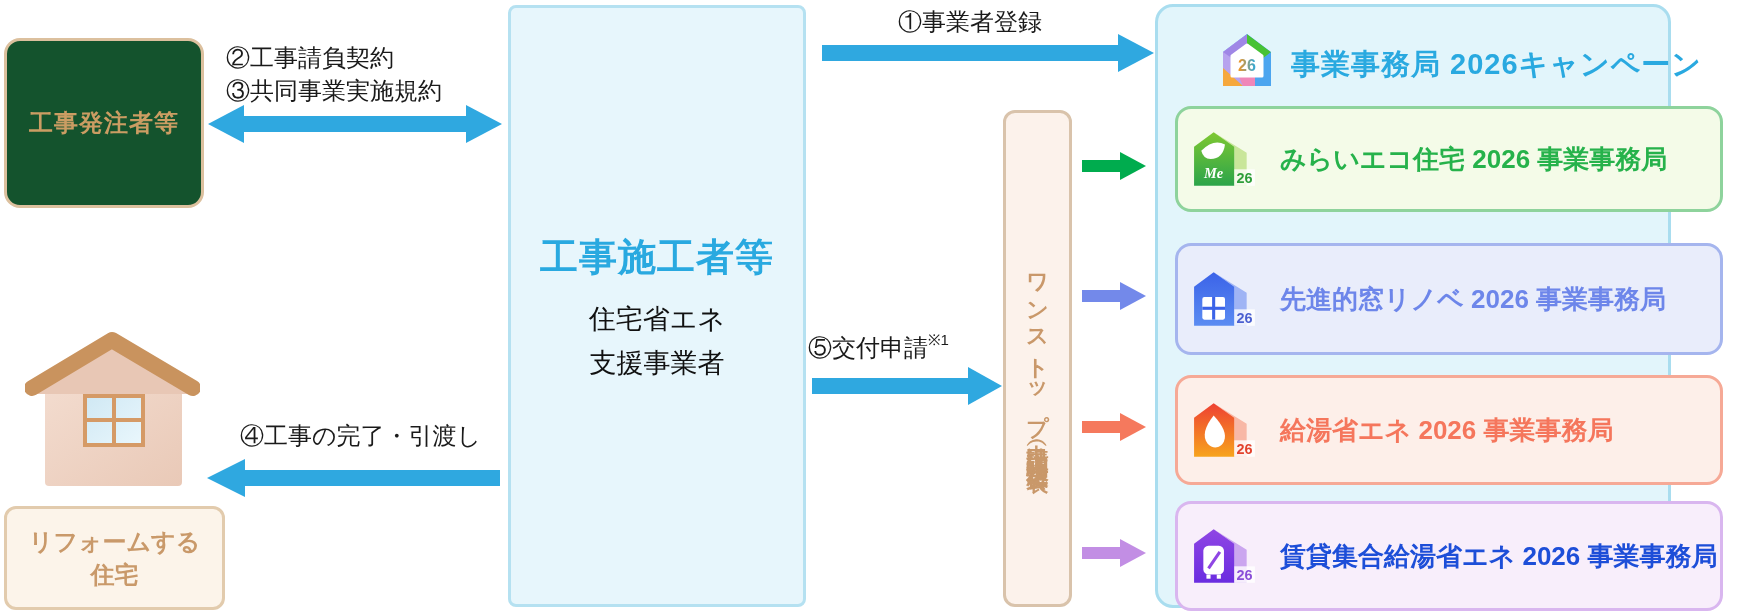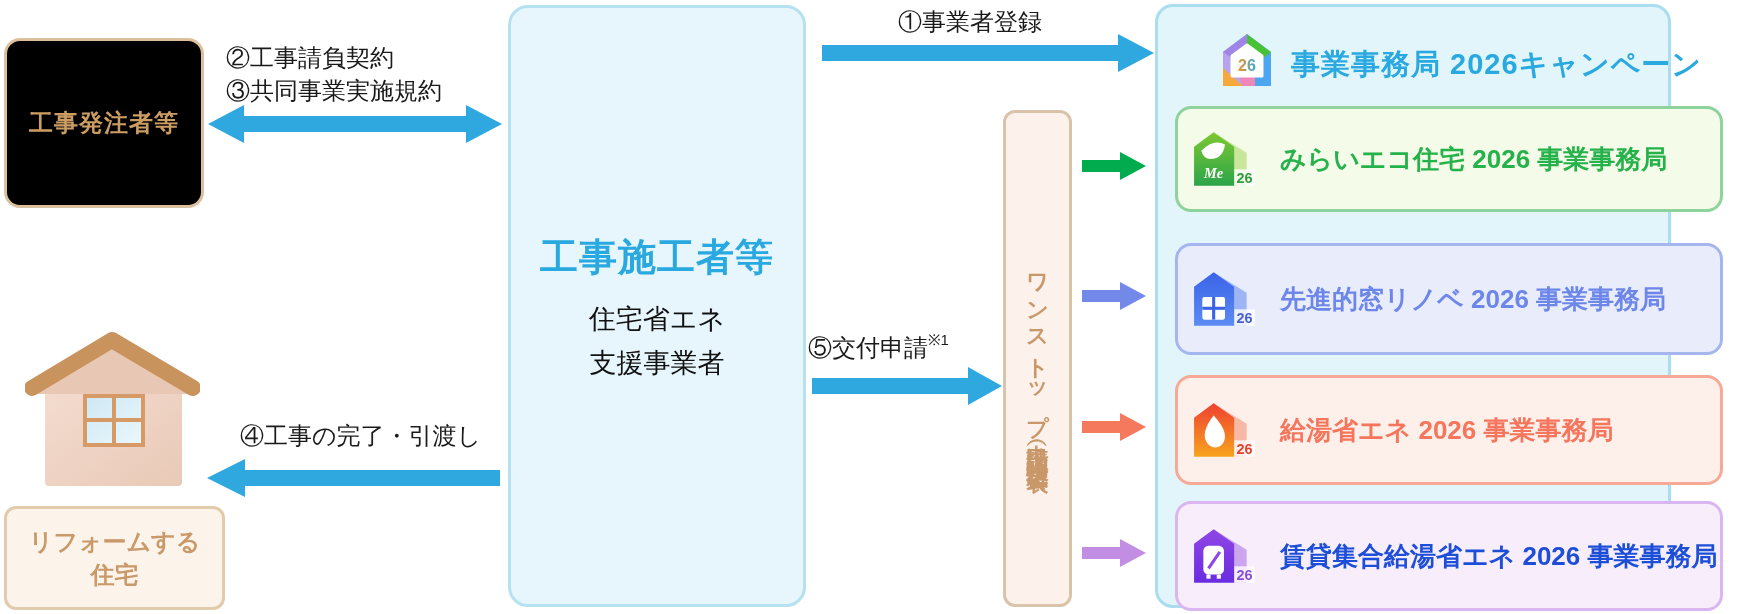--- a/index.html
+++ b/index.html
@@ -3,38 +3,38 @@
 <meta charset="utf-8">
 <style>
   html,body{margin:0;padding:0;background:#ffffff;}
   #canvas{
     position:relative;width:1738px;height:614px;background:#ffffff;overflow:hidden;
     font-family:"Liberation Sans",sans-serif;
   }
   
   .orderer-box{
     position:absolute;left:4px;top:38px;width:200px;height:170px;box-sizing:border-box;
-    background:#000000;border:3px solid #dcc09e;border-radius:16px;
+    background:#14532d;border:3px solid #dcc09e;border-radius:16px;
     display:flex;align-items:center;justify-content:center;
   }
   .orderer-box span{color:#cb9d63;font-weight:700;font-size:24px;letter-spacing:1px;}
   .reform-box{
     position:absolute;left:4px;top:506px;width:221px;height:104px;box-sizing:border-box;
     background:#fcf4ea;border:3px solid #e2cbad;border-radius:12px;
     display:flex;flex-direction:column;align-items:center;justify-content:center;line-height:33px;
   }
   .reform-box span{color:#c9996a;font-weight:700;font-size:24px;}
   .house-art{position:absolute;left:25px;top:326px;width:175px;height:164px;}
   
   .blabel{position:absolute;color:#1a1a1a;font-size:24px;font-weight:500;white-space:nowrap;}
   .blabel sup{font-size:15px;position:relative;top:-2px;font-weight:500;}
   
   .center-box{
     position:absolute;left:508px;top:5px;width:298px;height:602px;box-sizing:border-box;
-    background:#e7f6fc;border:3px solid #b5e1f1;border-radius:20px;
+    background:#e7f6fc;border:3px solid #b5e1f1;border-radius:8px;
   }
   .center-title{position:absolute;top:224px;left:0;width:100%;text-align:center;
     color:#29a9e0;font-size:38px;font-weight:800;letter-spacing:1px;}
   .center-sub1{position:absolute;top:293px;left:0;width:100%;text-align:center;
     color:#111;font-size:27px;font-weight:500;}
   .center-sub2{position:absolute;top:337px;left:0;width:100%;text-align:center;
     color:#111;font-size:27px;font-weight:500;}
   
   .onestop-box{
     position:absolute;left:1003px;top:110px;width:69px;height:497px;box-sizing:border-box;

